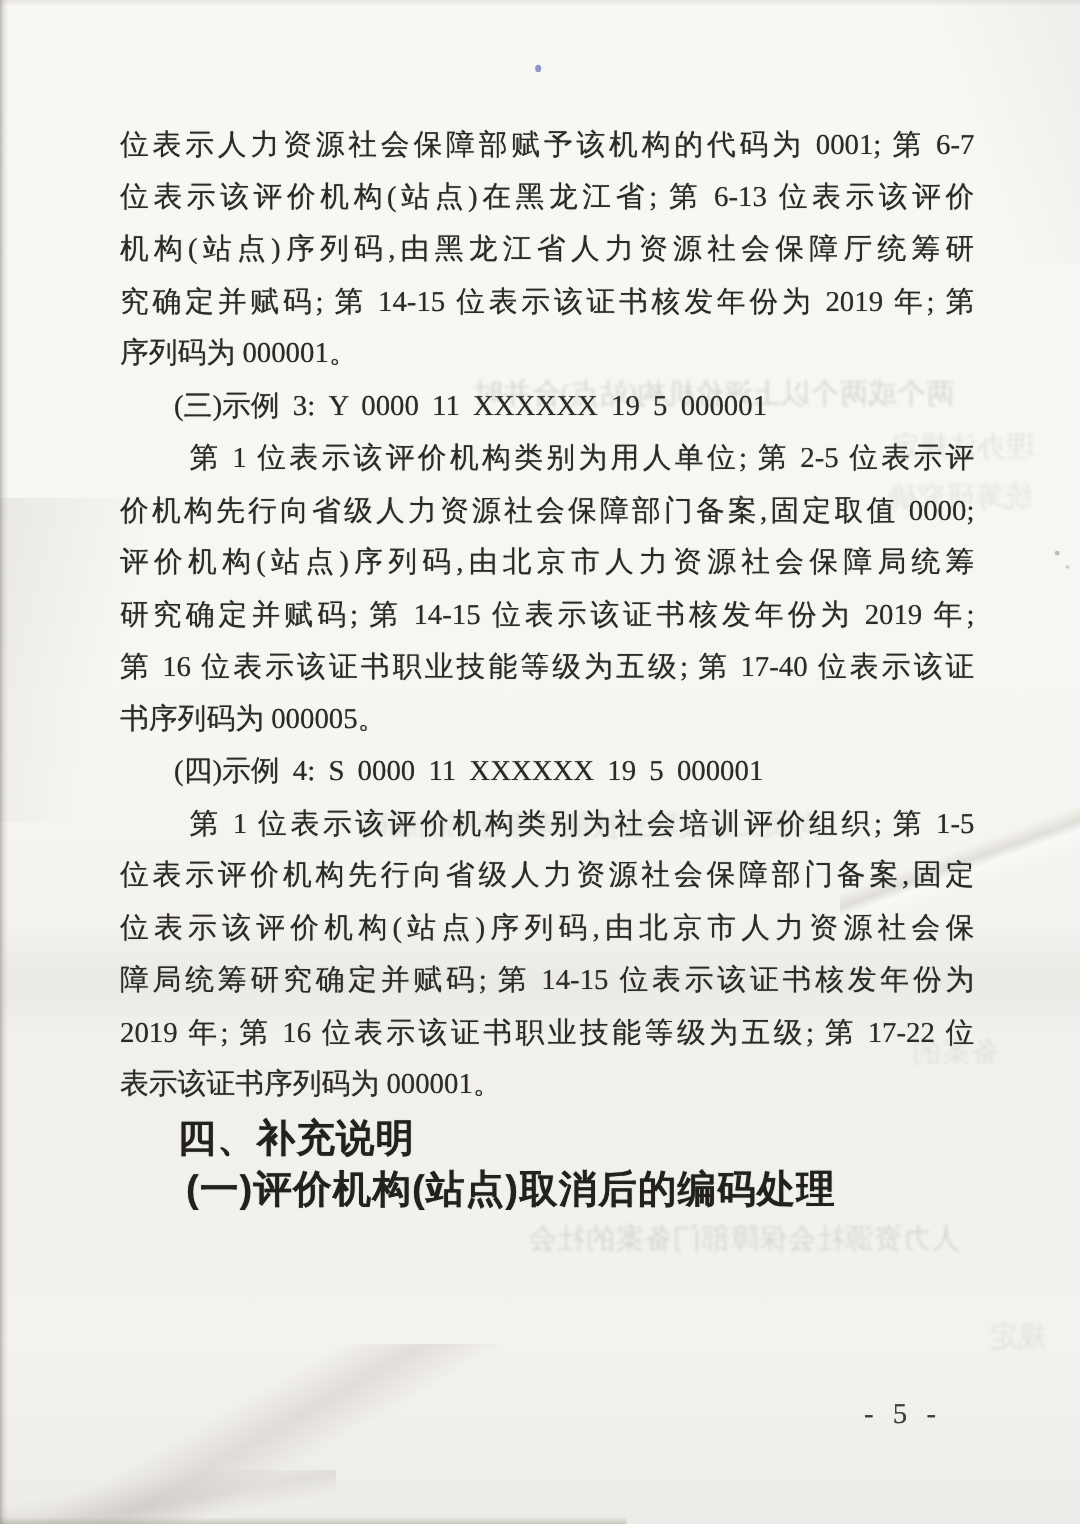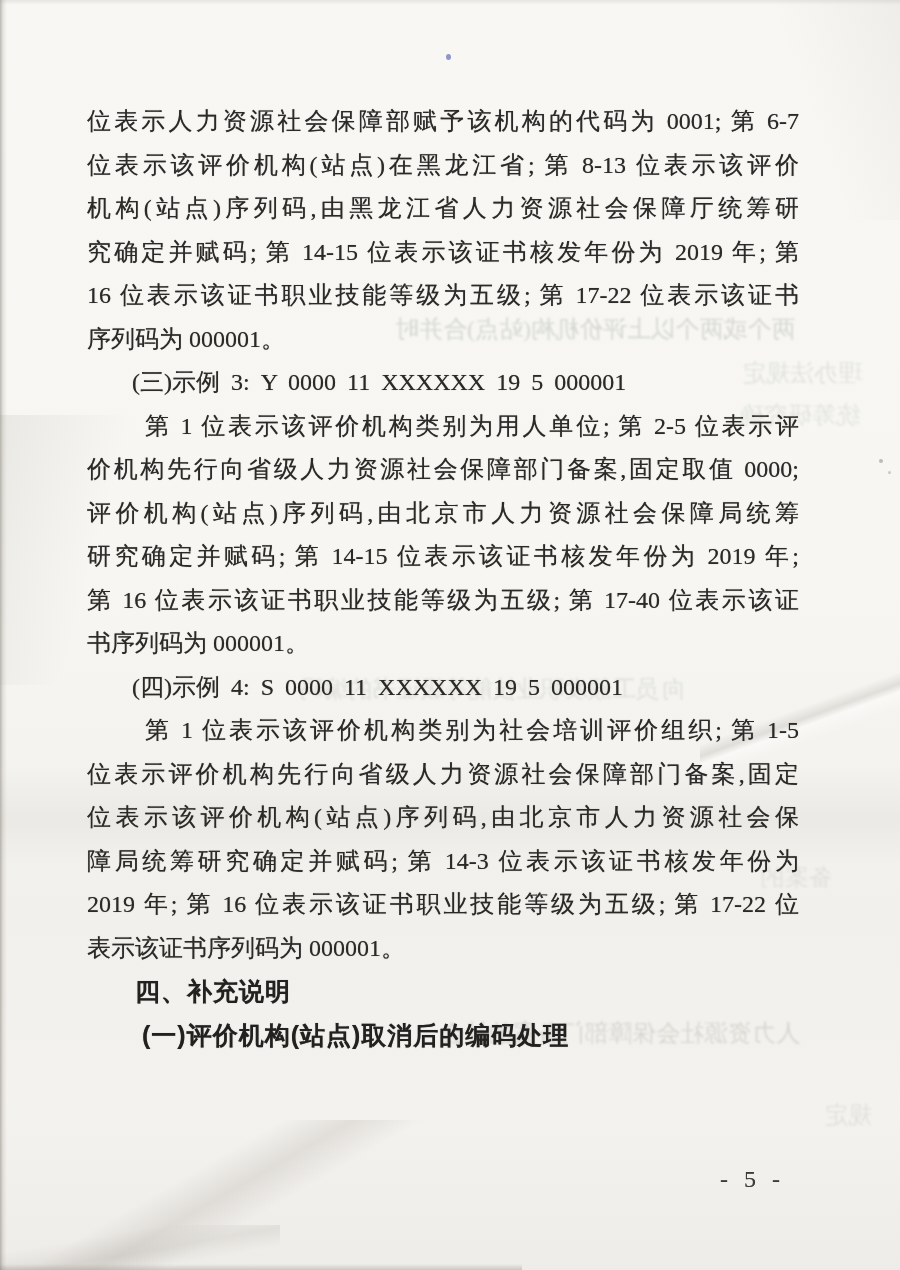--- a/index.html
+++ b/index.html
@@ -40,21 +40,21 @@
     background: linear-gradient(to bottom, rgba(0,0,0,0), rgba(150,148,140,0.09) 55%, rgba(0,0,0,0)); }
   .crease.c4 { left: 0px; top: 415px; width: 170px; height: 270px;
     background: linear-gradient(105deg, rgba(150,146,138,0.14), rgba(0,0,0,0) 55%); }
   .crease.c5 { left: 0px; top: 1225px; width: 280px; height: 45px;
     background: linear-gradient(170deg, rgba(0,0,0,0) 30%, rgba(150,146,138,0.16) 55%, rgba(0,0,0,0) 75%); }
   .crease.c6 { right: 0px; top: 0px; width: 140px; height: 220px;
     background: linear-gradient(250deg, rgba(150,148,140,0.10), rgba(0,0,0,0) 60%); }
   
   .textblock {
     position: absolute;
-    left: 87px; top: 100px;
+    left: 100px; top: 100px;
     width: 712px;
     font-size: 24px;
     color: #2b2a28;
     text-shadow: 0 0 0.7px rgba(45,43,40,0.65);
   }
   .line {
     height: 43.5px;
     line-height: 43.5px;
     white-space: pre;
   }
@@ -64,21 +64,21 @@
     text-align-last: justify;
     overflow: hidden;
   }
   .line.ind-ex { padding-left: 45px; }
   .line.ind-para { padding-left: 58px; }
   .line.j.ind-para { width: 654px; }
   .line.code { word-spacing: 5px; }
   .line.head {
     font-family: "Liberation Sans", "DejaVu Sans", sans-serif;
     font-weight: 700;
-    font-size: 25px;
+    font-size: 32px;
     letter-spacing: 1px;
     color: #222120;
     padding-left: 48px;
   }
   .line.head2 { padding-left: 55px; }
   
   .page-number {
     position: absolute;
     left: 720px; top: 1166px;
     width: 90px;
@@ -133,37 +133,36 @@
   <div class="ghost g4">备案的</div>
   <div class="ghost g5">人力资源社会保障部门备案的社会</div>
   <div class="ghost g6">规定</div>
 
   <div class="speck sp1"></div>
   <div class="speck sp2"></div>
   <div class="speck sp3"></div>
 
   <div class="textblock">
     <div class="line j">位表示人力资源社会保障部赋予该机构的代码为 0001; 第 6-7</div>
-    <div class="line j">位表示该评价机构(站点)在黑龙江省; 第 8-13 位表示该评价</div>
+    <div class="line j">位表示该评价机构(站点)在黑龙江省; 第 6-13 位表示该评价</div>
     <div class="line j">机构(站点)序列码,由黑龙江省人力资源社会保障厅统筹研</div>
     <div class="line j">究确定并赋码; 第 14-15 位表示该证书核发年份为 2019 年; 第</div>
-    <div class="line j">16 位表示该证书职业技能等级为五级; 第 17-22 位表示该证书</div>
     <div class="line">序列码为 000001。</div>
     <div class="line ind-ex code">(三)示例 3: Y 0000 11 XXXXXX 19 5 000001</div>
     <div class="line j ind-para">第 1 位表示该评价机构类别为用人单位; 第 2-5 位表示评</div>
     <div class="line j">价机构先行向省级人力资源社会保障部门备案,固定取值 0000;</div>
     <div class="line j">评价机构(站点)序列码,由北京市人力资源社会保障局统筹</div>
     <div class="line j">研究确定并赋码; 第 14-15 位表示该证书核发年份为 2019 年;</div>
     <div class="line j">第 16 位表示该证书职业技能等级为五级; 第 17-40 位表示该证</div>
-    <div class="line">书序列码为 000001。</div>
+    <div class="line">书序列码为 000005。</div>
     <div class="line ind-ex code">(四)示例 4: S 0000 11 XXXXXX 19 5 000001</div>
     <div class="line j ind-para">第 1 位表示该评价机构类别为社会培训评价组织; 第 1-5</div>
     <div class="line j">位表示评价机构先行向省级人力资源社会保障部门备案,固定</div>
     <div class="line j">位表示该评价机构(站点)序列码,由北京市人力资源社会保</div>
-    <div class="line j">障局统筹研究确定并赋码; 第 14-3 位表示该证书核发年份为</div>
+    <div class="line j">障局统筹研究确定并赋码; 第 14-15 位表示该证书核发年份为</div>
     <div class="line j">2019 年; 第 16 位表示该证书职业技能等级为五级; 第 17-22 位</div>
     <div class="line">表示该证书序列码为 000001。</div>
     <div class="line head">四、补充说明</div>
     <div class="line head head2">(一)评价机构(站点)取消后的编码处理</div>
   </div>
 
   <div class="page-number">- 5 -</div>
 
 </div>
 

